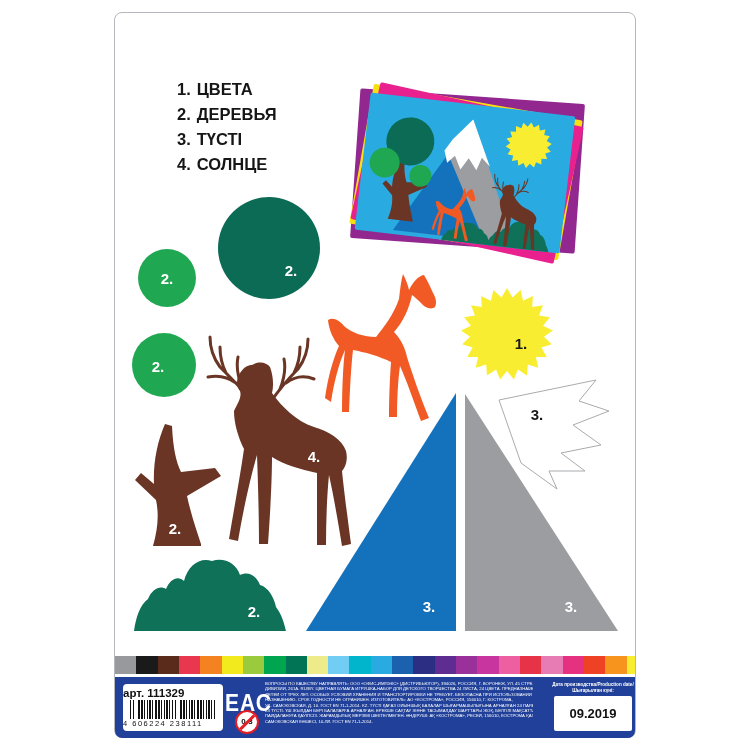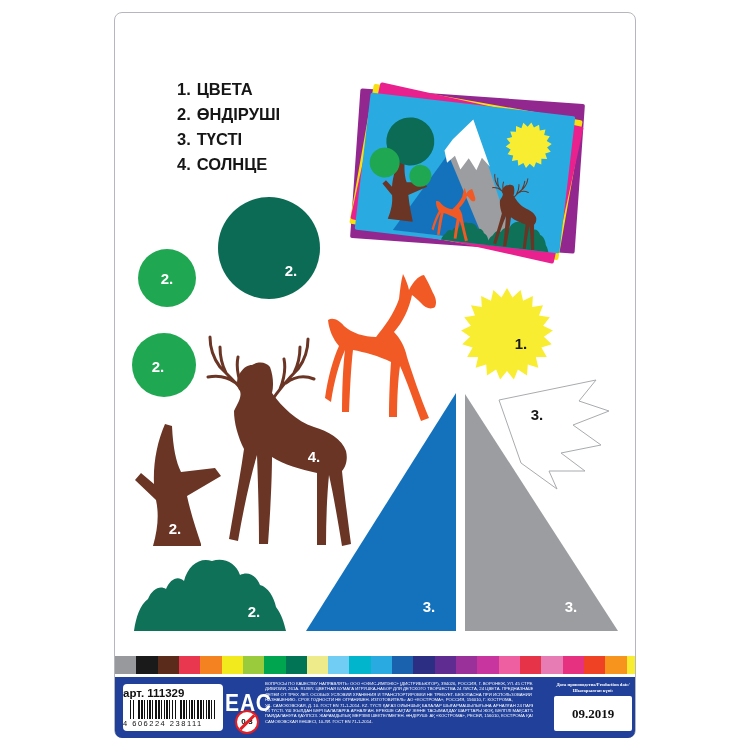--- a/index.html
+++ b/index.html
@@ -38,21 +38,21 @@
      #111 2.6px,#111 4.4px,#fff 4.4px,#fff 5.6px,#111 5.6px,#111 6.4px,#fff 6.4px,#fff 8.4px);}
   .bdigits{font-size:7.5px;color:#111;letter-spacing:1.5px;margin-top:0px;}
   .eac{position:absolute;left:110px;top:12px;width:46px;text-align:center;color:#fff;
        font-size:21px;font-weight:700;letter-spacing:1px;transform:scaleY(1.15);transform-origin:top;}
   .age{position:absolute;left:120px;top:33px;width:24px;height:24px;background:#fff;border:2.5px solid #e31e24;
        border-radius:50%;box-sizing:border-box;overflow:hidden;}
   .age span{position:absolute;left:0;top:5px;width:100%;text-align:center;font-size:8px;font-weight:700;color:#111;}
   .age i{position:absolute;left:-3px;top:8.5px;width:26px;height:2.5px;background:#e31e24;transform:rotate(-45deg);}
   .legal{position:absolute;left:150px;top:4px;width:268px;height:52px;overflow:hidden;}
   .legal div{font-size:4.3px;line-height:5.4px;color:#fff;white-space:nowrap;}
-  .dateblk{position:absolute;left:436px;top:5px;width:84px;text-align:center;font-family:Liberation Serif, serif;}
+  .dateblk{position:absolute;left:436px;top:5px;width:84px;text-align:center;}
   .dateblk .dl{font-size:4.6px;line-height:5.6px;color:#fff;font-weight:700;}
   .datebox{margin:3px auto 0 auto;width:78px;height:35px;background:#fff;border-radius:2px;
            font-size:13px;font-weight:700;color:#111;line-height:35px;text-align:center;}
   svg{position:absolute;left:0;top:0;}
 </style>
 </head>
 <body>
 
 <svg width="0" height="0">
   <defs>
@@ -70,21 +70,21 @@
 <div class="sheet">
 
 
   <div class="legend">
     <div class="legend-row">
       <span>1.</span>
       <span>ЦВЕТА</span>
     </div>
     <div class="legend-row">
       <span>2.</span>
-      <span>ӨНДІРУШІ</span>
+      <span>ДЕРЕВЬЯ</span>
     </div>
     <div class="legend-row">
       <span>3.</span>
       <span>ТҮСТІ</span>
     </div>
     <div class="legend-row">
       <span>4.</span>
       <span>СОЛНЦЕ</span>
     </div>
   </div>

